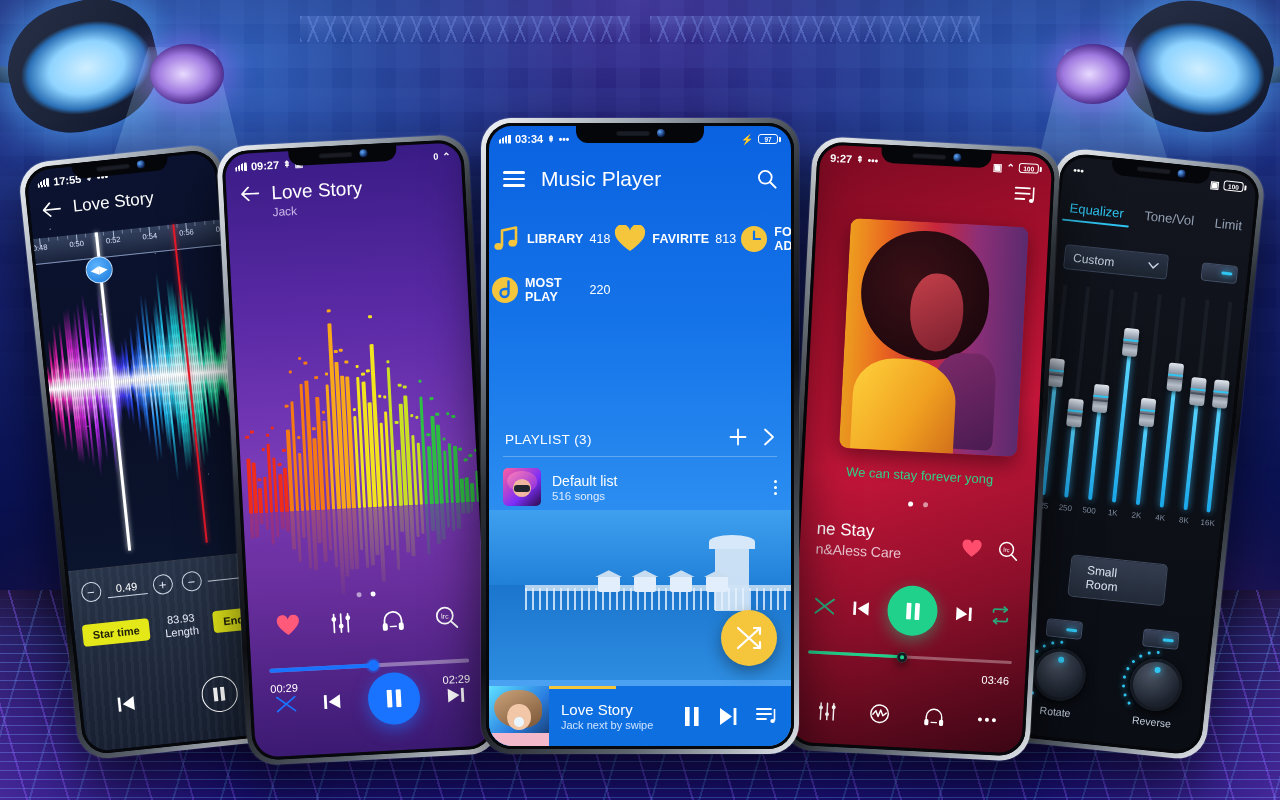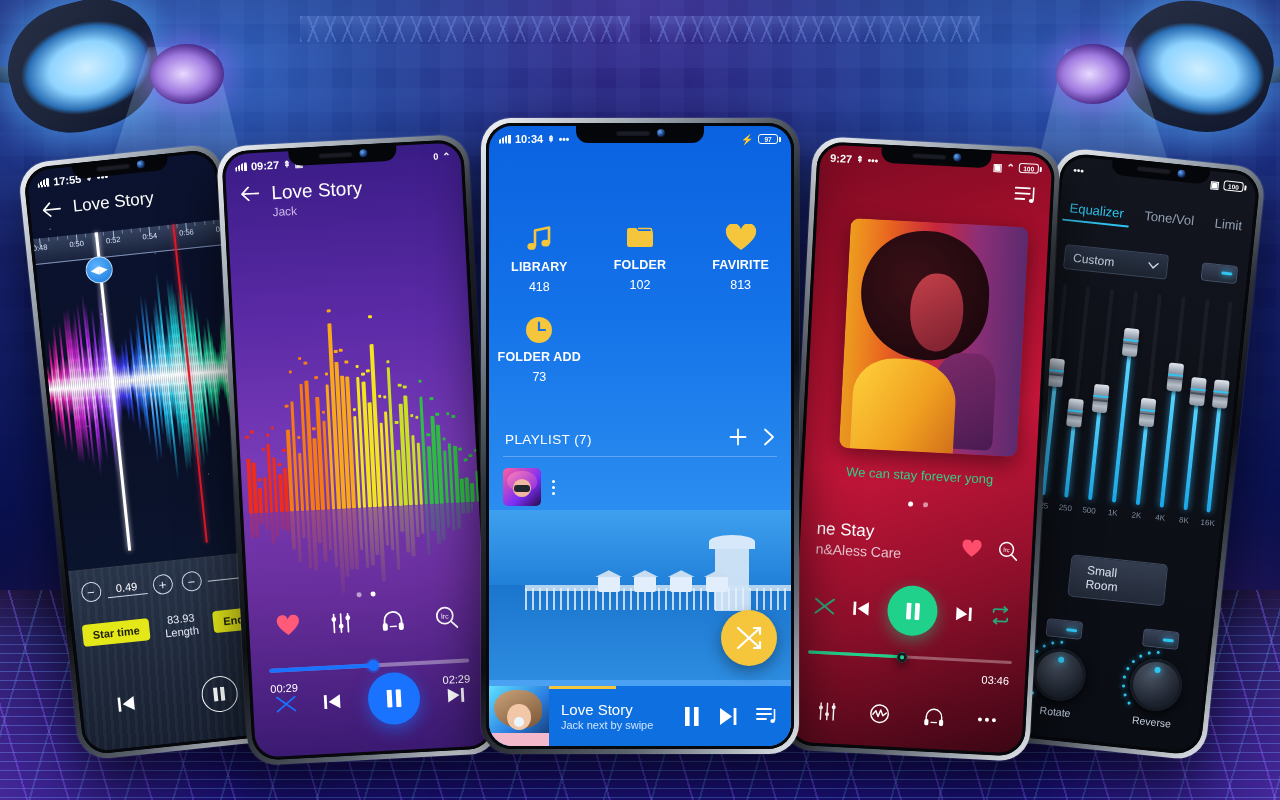--- a/index.html
+++ b/index.html
@@ -181,21 +181,21 @@
     box-shadow:0 5px 16px rgba(26,115,255,.55); }
 
   
   #p3{ left:481px; top:118px; width:318px; height:636px; z-index:20; }
   .p3-screen{ background:linear-gradient(180deg,#0a62e0 0%, #1472e8 30%, #2a8cf0 60%, #56a8f2 100%); }
   .p3-appbar{ position:absolute; top:30px; left:0; right:0; height:46px; display:flex; align-items:center; gap:16px; padding:0 14px; }
   .p3-appbar .t{ font-size:21px; color:#fff; flex:1; }
   .hamb{ width:22px; display:flex; flex-direction:column; gap:4px; }
   .hamb i{ display:block; height:2.4px; background:#fff; border-radius:2px; }
   .p3-grid{ position:absolute; top:88px; left:0; right:0; display:grid; grid-template-columns:repeat(3,1fr); row-gap:4px; }
-  .p3-cell{ display:flex; flex-direction:column; align-items:center; gap:6px; padding:10px 2px 8px; }
+  .p3-cell{ display:flex; flex-direction:row; align-items:center; gap:6px; padding:10px 2px 8px; }
   .p3-cell .lab{ color:#fff; font-size:12.5px; font-weight:bold; letter-spacing:.2px; }
   .p3-cell .cnt{ color:#fff; font-size:12.5px; }
   .p3-plhead{ position:absolute; top:296px; left:0; right:0; height:34px; display:flex; align-items:center; padding:0 16px; }
   .p3-plhead .t{ color:#fff; font-size:13.5px; flex:1; letter-spacing:.4px; }
   .p3-plhead .ic{ color:#fff; font-size:18px; margin-left:16px; }
   .p3-sep{ position:absolute; left:14px; right:14px; top:330px; height:1px; background:rgba(255,255,255,.28); }
   .p3-list{ position:absolute; top:334px; left:0; right:0; }
   .p3-row{ display:flex; align-items:center; gap:11px; padding:8px 14px; }
   .p3-row .art{ width:38px; height:38px; border-radius:5px; overflow:hidden; flex:0 0 38px; position:relative; }
   .p3-row .meta{ flex:1; }
@@ -806,98 +806,116 @@
     </div>
   </div>
 
   <div class="phone" id="p3">
     <div class="inner">
       <div class="screen p3-screen">
 
         <div class="statusbar">
           <div class="sb-l">
             <span class="bars"></span>
-            <span>10:34</span>
+            <span>03:34</span>
             <span style="font-size:9px;">⇞</span>
             <span style="font-size:10px;">•••</span>
           </div>
           <div class="sb-r">
             <span style="font-size:10px;">⚡</span>
             <span class="batt">
               <span class="b">97</span>
               <span class="t"></span>
             </span>
           </div>
         </div>
 
+        <div class="p3-appbar">
+          <span class="hamb">
+              <i></i>
+              <i></i>
+              <i></i>
+            </span>
+          <span class="t">Music Player</span>
+          <span class="icon">
+            <svg width="20" height="20" viewBox="0 0 20 20">
+                <circle cx="8.3" cy="8.3" r="6.4" stroke="#fff" stroke-width="1.8" fill="none"></circle>
+                <path d="M13.2 13.2 L18.6 18.6" stroke="#fff" stroke-width="2" stroke-linecap="round"></path>
+              </svg>
+          </span>
+        </div>
 
         <div class="p3-grid">
           <div class="p3-cell">
             <span class="icon">
               <svg width="30" height="30" viewBox="0 0 30 30">
                   <path d="M11 22 V6.5 L25 3.6 V19" stroke="#f5c63c" stroke-width="2.6" fill="none" stroke-linejoin="round"></path>
                   <ellipse cx="7.6" cy="22.4" rx="4.2" ry="3.4" fill="#f5c63c"></ellipse>
                   <ellipse cx="21.6" cy="19.2" rx="4.2" ry="3.4" fill="#f5c63c"></ellipse>
                 </svg>
             </span>
             <span class="lab">LIBRARY</span>
             <span class="cnt">418</span>
           </div>
           <div class="p3-cell">
             <span class="icon">
-              <svg width="30" height="28" viewBox="0 0 30 28">
-                  <path d="M2 6 a2 2 0 0 1 2-2 h7 l2.6 3 H26 a2 2 0 0 1 2 2 v12 a2 2 0 0 1-2 2 H4 a2 2 0 0 1-2-2 Z" fill="#f5c63c"></path>
-                  <path d="M13 4.5 H25 a1.6 1.6 0 0 1 1.6 1.6 V8" fill="none" stroke="#f5c63c" stroke-width="1.6"></path>
-                </svg>
-            </span>
-            <span class="lab">FOLDER</span>
-            <span class="cnt">102</span>
-          </div>
-          <div class="p3-cell">
-            <span class="icon">
               <svg width="32" height="28" viewBox="0 0 32 28">
                   <path d="M16 26 C5 18 1 12.6 1 8.2 A7 7 0 0 1 16 5.6 A7 7 0 0 1 31 8.2 C31 12.6 27 18 16 26 Z" fill="#f5c63c"></path>
                 </svg>
             </span>
             <span class="lab">FAVIRITE</span>
             <span class="cnt">813</span>
           </div>
           <div class="p3-cell">
             <span class="icon">
               <svg width="28" height="28" viewBox="0 0 28 28">
                   <circle cx="14" cy="14" r="13" fill="#f5c63c"></circle>
                   <path d="M14 6.5 V14 H20" stroke="#1472e8" stroke-width="2.2" fill="none" stroke-linecap="round"></path>
                 </svg>
             </span>
             <span class="lab">FOLDER ADD</span>
             <span class="cnt">73</span>
           </div>
+          <div class="p3-cell">
+            <span class="icon">
+              <svg width="28" height="28" viewBox="0 0 28 28">
+                  <circle cx="14" cy="14" r="13" fill="#f5c63c"></circle>
+                  <path d="M17.5 5.5 V17 a4 4 0 1 1-4-4 h4" stroke="#1472e8" stroke-width="2.4" fill="none" stroke-linecap="round"></path>
+                </svg>
+            </span>
+            <span class="lab">MOST PLAY</span>
+            <span class="cnt">220</span>
+          </div>
         </div>
 
         <div class="p3-plhead">
-          <span class="t">PLAYLIST (7)</span>
+          <span class="t">PLAYLIST (3)</span>
           <span class="ic">
             <svg width="18" height="18" viewBox="0 0 18 18">
                 <path d="M9 1.5 V16.5 M1.5 9 H16.5" stroke="#fff" stroke-width="1.8" stroke-linecap="round"></path>
               </svg>
           </span>
           <span class="ic">
             <svg width="12" height="18" viewBox="0 0 12 18">
                 <path d="M2 1.5 L10 9 L2 16.5" stroke="#fff" stroke-width="1.8" fill="none" stroke-linecap="round" stroke-linejoin="round"></path>
               </svg>
           </span>
         </div>
         <div class="p3-sep"></div>
 
         <div class="p3-list">
           <div class="p3-row">
             <span class="art art-a">
               <span class="hairblob" style="left:10%;top:8%;width:80%;height:55%;background:linear-gradient(140deg,#ff7fb8,#8a2be2);"></span>
               <span class="face" style="left:26%;top:30%;width:48%;height:46%;background:#f2b7a0;"></span>
               <span style="position:absolute;left:28%;top:44%;width:44%;height:7px;background:#21262e;border-radius:3px;"></span>
+            </span>
+            <span class="meta">
+              <span class="nm" style="display:block">Default list</span>
+              <span class="sg" style="display:block">516 songs</span>
             </span>
             <span class="kebab">
                 <i></i>
                 <i></i>
                 <i></i>
               </span>
           </div>
           <div class="p3-row">
             <span class="art art-b">
               <span class="hairblob" style="left:6%;top:4%;width:72%;height:58%;background:radial-gradient(circle at 40% 40%,#4a1416,#20080c);"></span>

